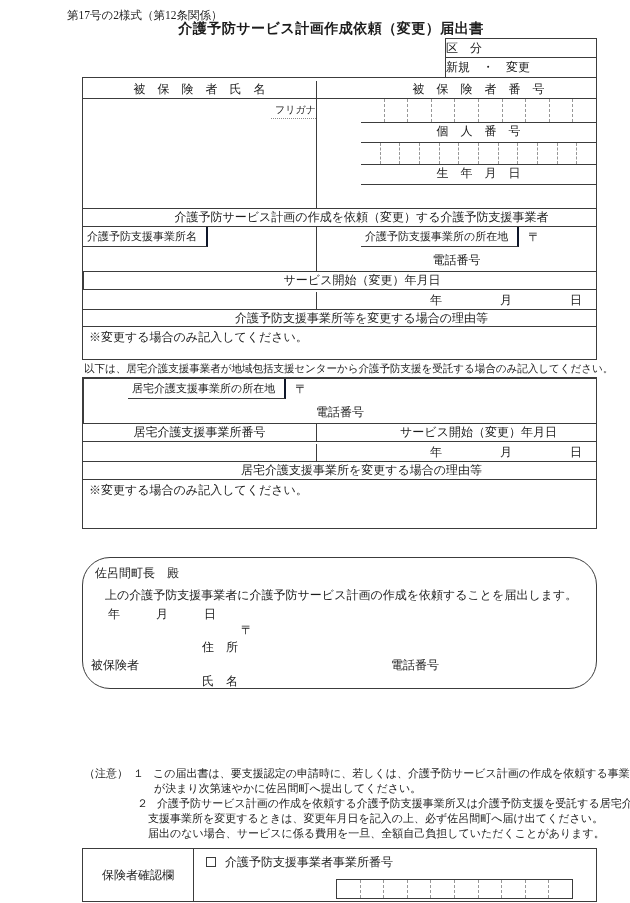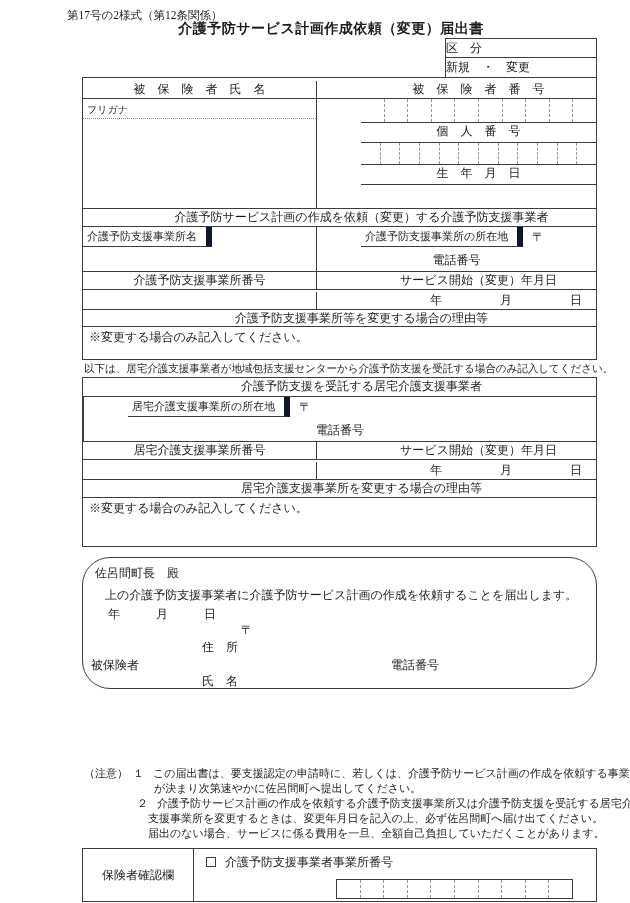--- a/index.html
+++ b/index.html
@@ -32,21 +32,21 @@
 
   
   .cells{display:flex;align-items:stretch;}
   .cells>div{flex:1;border-left:1px dashed #979797;}
   .cells>div:first-child{border-left:none;}
 
   .furigana{height:20px;border-bottom:1px dotted #8a8a8a;font-size:10px;
             padding:4px 0 0 4px;}
   .fillarea{flex:1;}
 
-  .lblbox{display:inline-block;border-right:6px solid #0f172a;border-bottom:1px solid #3c3c3c;
+  .lblbox{display:inline-block;border-right:2px solid #0f172a;border-bottom:1px solid #3c3c3c;
           padding:2px 9px 2px 4px;font-size:11px;vertical-align:top;background:#fff;}
   .yubin{font-size:12px;margin-left:9px;vertical-align:top;display:inline-block;padding-top:2px;}
   .phone{position:absolute;left:0;right:0;bottom:2px;text-align:center;font-size:12px;}
 
   .ymd{display:flex;justify-content:flex-end;gap:58px;padding-right:14px;
        align-items:center;font-size:12px;}
   .reason-note{font-size:12px;padding:2px 0 0 6px;}
 
   .kubun{position:absolute;left:445px;top:38px;width:152px;border:1px solid #3c3c3c;}
   .kubun>div{height:19px;text-align:left;font-size:12px;line-height:19px;}
@@ -91,21 +91,21 @@
   <div>区　分</div>
   <div>新規　・　変更</div>
 </div>
 
 <div class="tbl" style="top:77px;">
   <div class="row first h20">
     <div class="c first w233 hdr">被　保　険　者　氏　名</div>
     <div class="c grow hdr">被　保　険　者　番　号</div>
   </div>
   <div class="row h110">
-    <div class="c first w233 col" style="border-top:none;">
+    <div class="c first w233 col" style="border-top:none;align-items:flex-end;">
       <div class="furigana">フリガナ</div>
       <div class="fillarea" style="border-top:none;"></div>
     </div>
     <div class="c grow col">
       <div class="cells h23">
           <div></div>
           <div></div>
           <div></div>
           <div></div>
           <div></div>
@@ -140,21 +140,20 @@
   <div class="row h45">
     <div class="c first w233">
       <span class="lblbox">介護予防支援事業所名</span>
     </div>
     <div class="c grow">
       <span class="lblbox">介護予防支援事業所の所在地</span><span class="yubin">〒</span>
       <div class="phone">電話番号</div>
     </div>
   </div>
   <div class="row h18">
-    <div class="c first w233 hdr">介護予防支援事業所番号</div>
     <div class="c grow hdr">サービス開始（変更）年月日</div>
   </div>
   <div class="row h20">
     <div class="c first w233 cells">
         <div></div>
         <div></div>
         <div></div>
         <div></div>
         <div></div>
         <div></div>
@@ -173,23 +172,20 @@
     <div class="c first grow hdr">介護予防支援事業所等を変更する場合の理由等</div>
   </div>
   <div class="row h33">
     <div class="c first grow reason-note">※変更する場合のみ記入してください。</div>
   </div>
 </div>
 
 <div class="mid-note">以下は、居宅介護支援事業者が地域包括支援センターから介護予防支援を受託する場合のみ記入してください。</div>
 
 <div class="tbl" style="top:377px;">
-  <div class="row first h18">
-    <div class="c first grow hdr">介護予防支援を受託する居宅介護支援事業者</div>
-  </div>
   <div class="row h45">
     <div class="c grow">
       <span class="lblbox">居宅介護支援事業所の所在地</span><span class="yubin">〒</span>
       <div class="phone">電話番号</div>
     </div>
   </div>
   <div class="row h18">
     <div class="c first w233 hdr">居宅介護支援事業所番号</div>
     <div class="c grow hdr">サービス開始（変更）年月日</div>
   </div>

